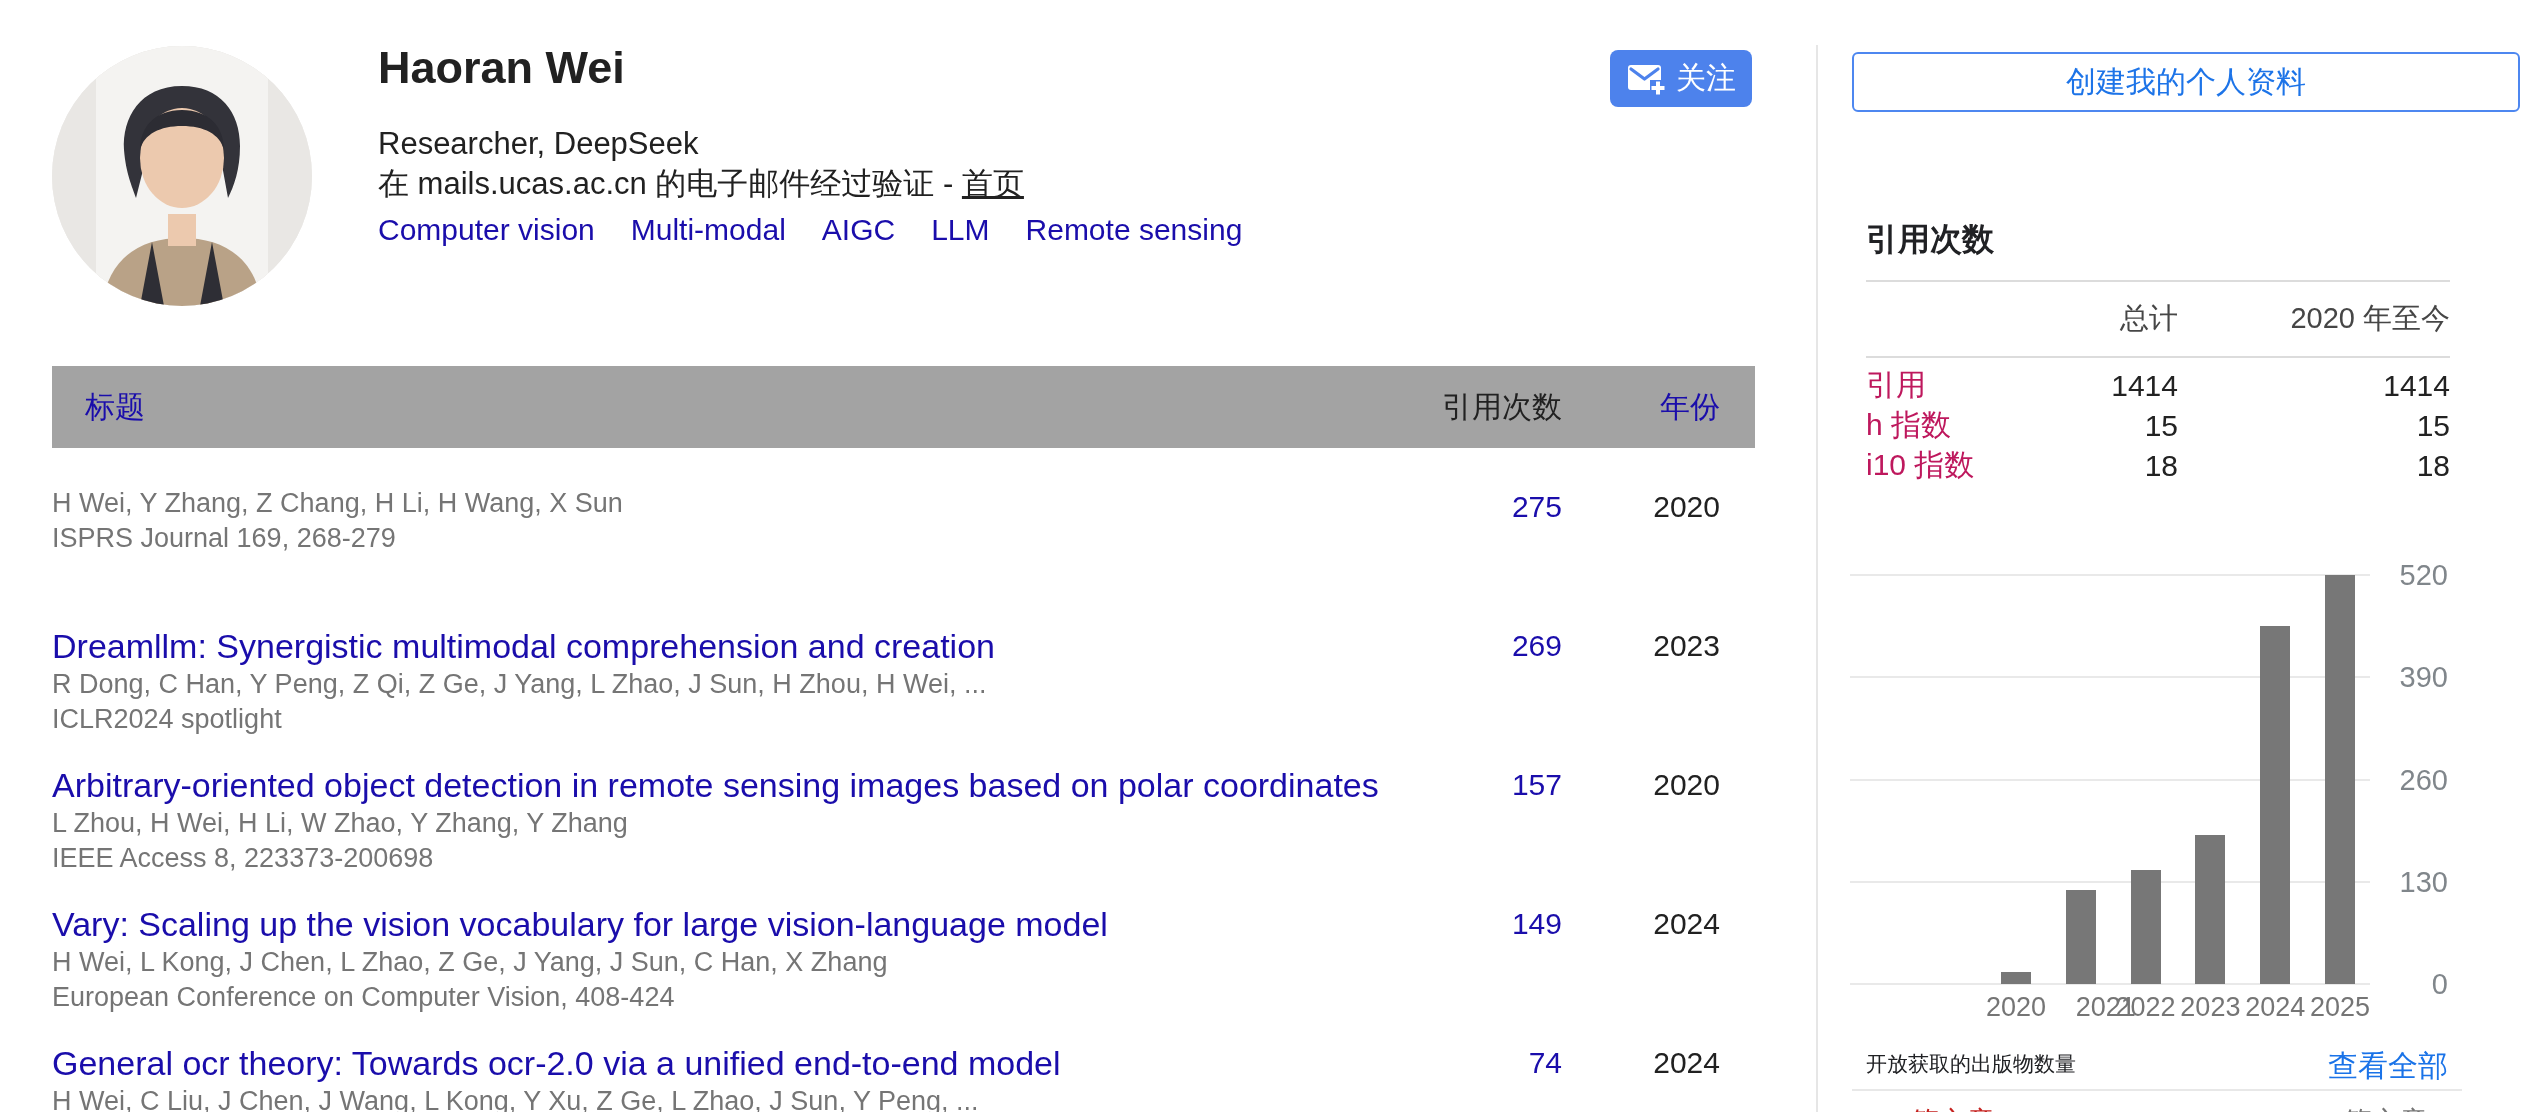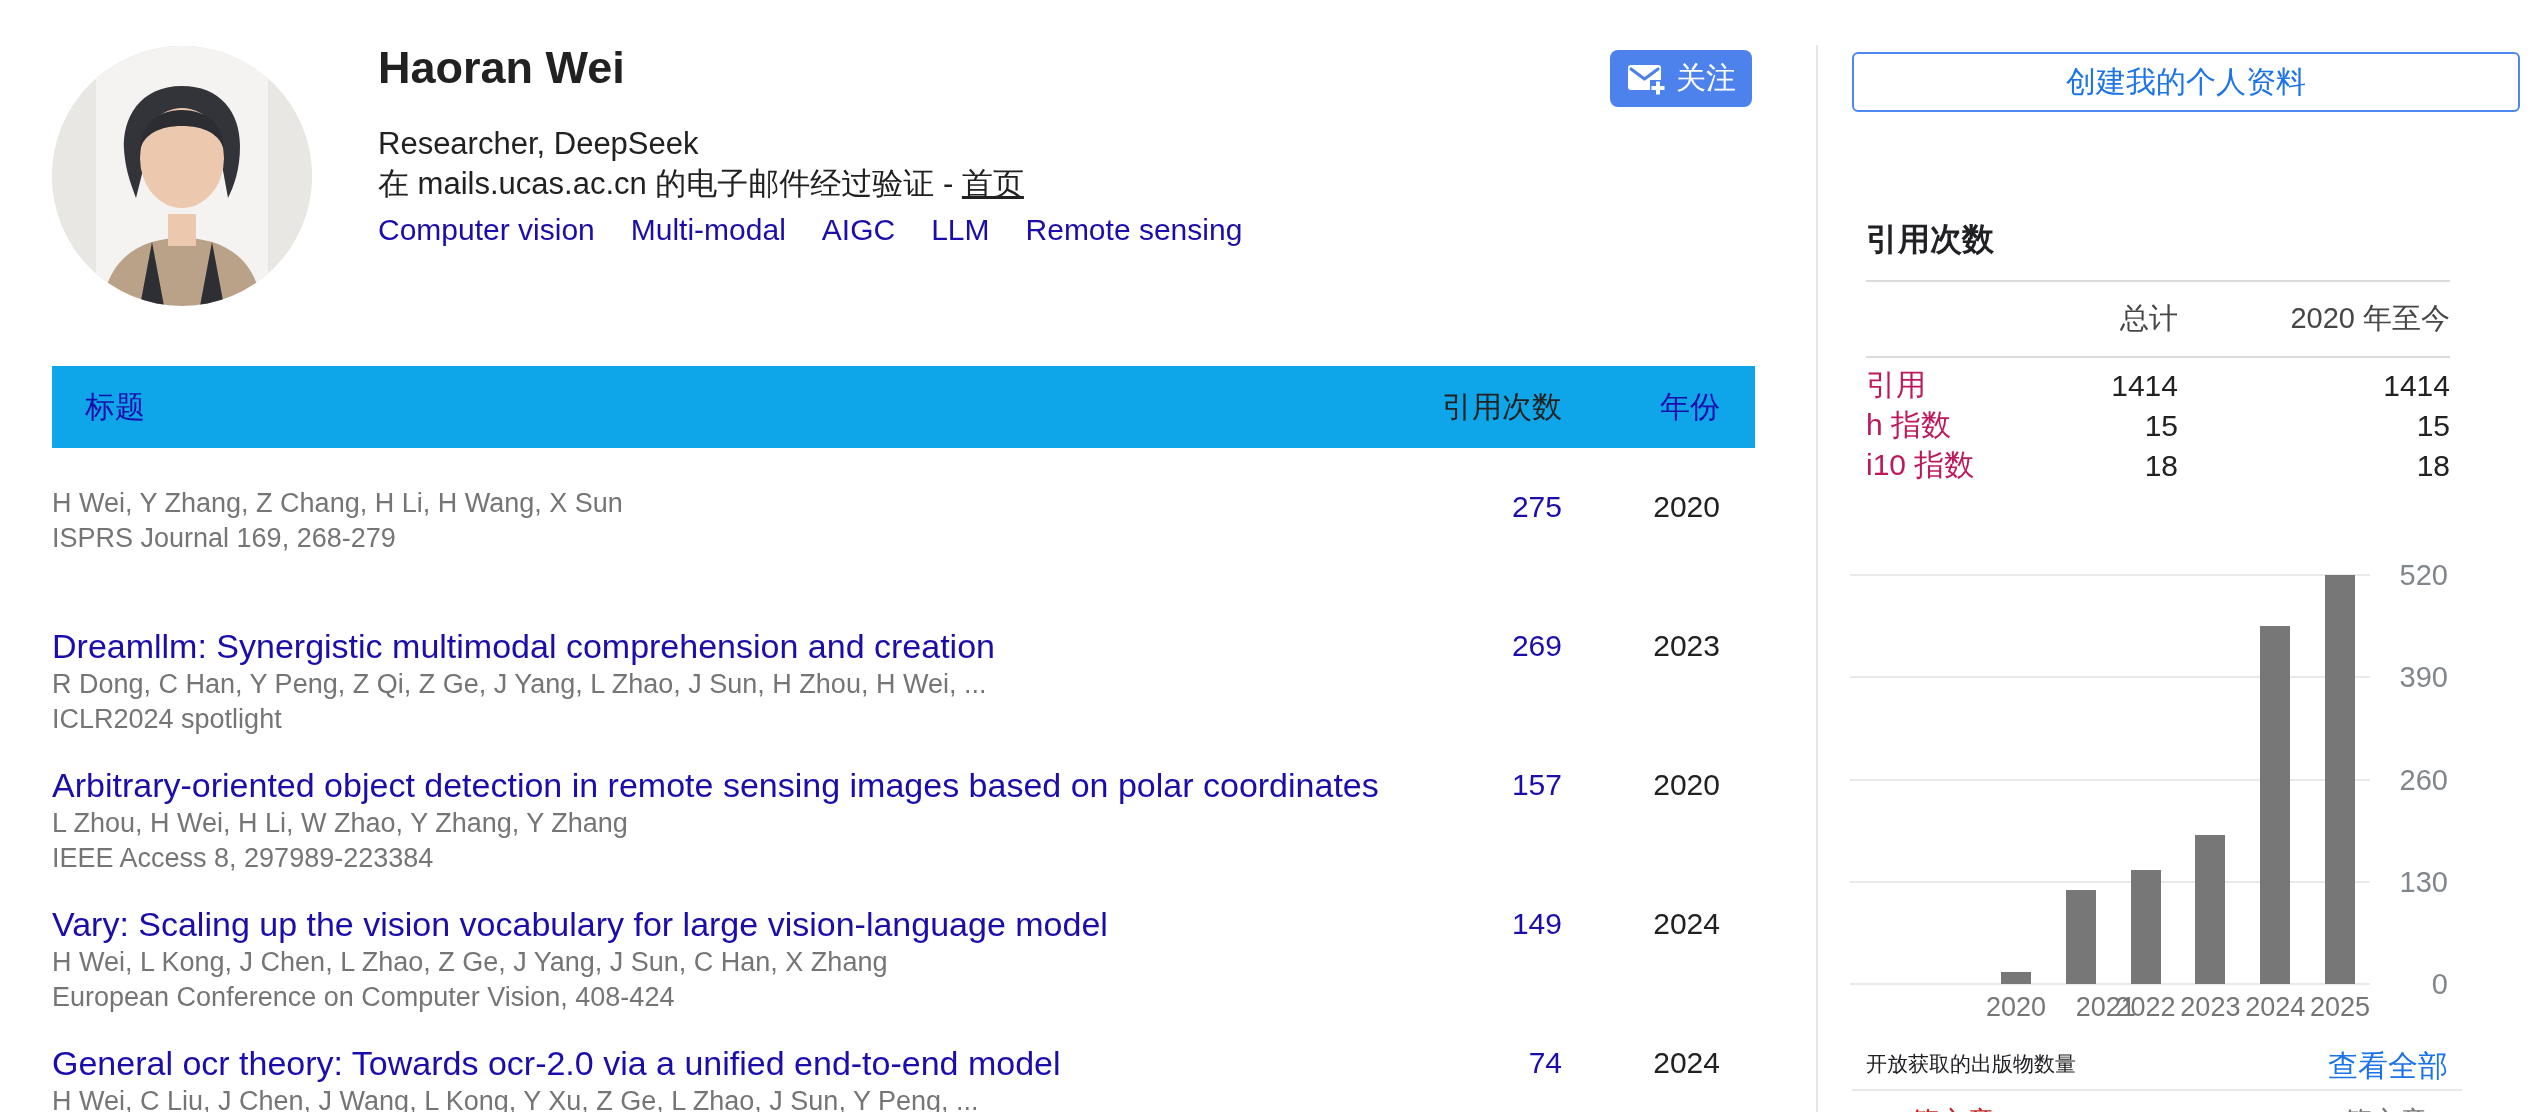--- a/index.html
+++ b/index.html
@@ -16,21 +16,21 @@
   #email-line a { color:#212121; text-decoration:underline; cursor:pointer; }
   #interests { left:378px; top:210px; display:flex; gap:36px; }
   #interests .tag { font-size:30px; color:#1a0dab; line-height:40px; text-decoration:none; cursor:pointer; white-space:nowrap; }
 
   #follow-btn { left:1610px; top:50px; width:142px; height:57px; background:#4d82ec;
     border:none; border-radius:8px; display:flex; align-items:center; justify-content:center;
     gap:10px; cursor:pointer; }
   #follow-btn .lbl { color:#fff; font-size:30px; }
 
   
-  #pub-header { left:52px; top:366px; width:1703px; height:82px; background:#0ea5e9;
+  #pub-header { left:52px; top:366px; width:1703px; height:82px; background:#a3a3a3;
     display:flex; align-items:center; }
   #pub-header .h-title { margin-left:33px; font-size:30px; color:#1a0dab; cursor:pointer; }
   #pub-header .h-cited { position:absolute; right:193px; font-size:30px; color:#212121; }
   #pub-header .h-year { position:absolute; right:35px; font-size:30px; color:#1a0dab; cursor:pointer; }
 
   #pub-rows { left:52px; top:0; width:1703px; height:1112px; }
   .pub-row { position:absolute; left:0; width:1703px; }
   .pub-title { display:inline-block; max-width:1370px; font-size:34px; line-height:42px;
     color:#1a0dab; text-decoration:none; cursor:pointer; white-space:nowrap; }
   .pub-authors, .pub-venue { font-size:27px; line-height:35px; color:#757575; white-space:nowrap; }
@@ -113,21 +113,21 @@
 </button>
 
 <div class="abs" id="pub-header">
   <span class="h-title">标题</span>
   <span class="h-cited">引用次数</span>
   <span class="h-year">年份</span>
 </div>
 <div class="abs" id="pub-rows">
     <div class="pub-row" style="top: 486px;"><div class="pub-authors">H Wei, Y Zhang, Z Chang, H Li, H Wang, X Sun</div><div class="pub-venue">ISPRS Journal 169, 268-279</div><a class="pub-cited">275</a><span class="pub-year">2020</span></div>
     <div class="pub-row" style="top: 625px;"><a class="pub-title">Dreamllm: Synergistic multimodal comprehension and creation</a><div class="pub-authors">R Dong, C Han, Y Peng, Z Qi, Z Ge, J Yang, L Zhao, J Sun, H Zhou, H Wei, ...</div><div class="pub-venue">ICLR2024 spotlight</div><a class="pub-cited">269</a><span class="pub-year">2023</span></div>
-    <div class="pub-row" style="top: 764px;"><a class="pub-title">Arbitrary-oriented object detection in remote sensing images based on polar coordinates</a><div class="pub-authors">L Zhou, H Wei, H Li, W Zhao, Y Zhang, Y Zhang</div><div class="pub-venue">IEEE Access 8, 297989-223384</div><a class="pub-cited">157</a><span class="pub-year">2020</span></div>
+    <div class="pub-row" style="top: 764px;"><a class="pub-title">Arbitrary-oriented object detection in remote sensing images based on polar coordinates</a><div class="pub-authors">L Zhou, H Wei, H Li, W Zhao, Y Zhang, Y Zhang</div><div class="pub-venue">IEEE Access 8, 223373-200698</div><a class="pub-cited">157</a><span class="pub-year">2020</span></div>
     <div class="pub-row" style="top: 903px;"><a class="pub-title">Vary: Scaling up the vision vocabulary for large vision-language model</a><div class="pub-authors">H Wei, L Kong, J Chen, L Zhao, Z Ge, J Yang, J Sun, C Han, X Zhang</div><div class="pub-venue">European Conference on Computer Vision, 408-424</div><a class="pub-cited">149</a><span class="pub-year">2024</span></div>
     <div class="pub-row" style="top: 1042px;"><a class="pub-title">General ocr theory: Towards ocr-2.0 via a unified end-to-end model</a><div class="pub-authors">H Wei, C Liu, J Chen, J Wang, L Kong, Y Xu, Z Ge, L Zhao, J Sun, Y Peng, ...</div><a class="pub-cited">74</a><span class="pub-year">2024</span></div>
   </div>
 
 <div class="abs" id="v-divider"></div>
 
 <button class="abs" id="create-btn">创建我的个人资料</button>
 
 <h2 class="abs" id="cited-heading">引用次数</h2>
 

